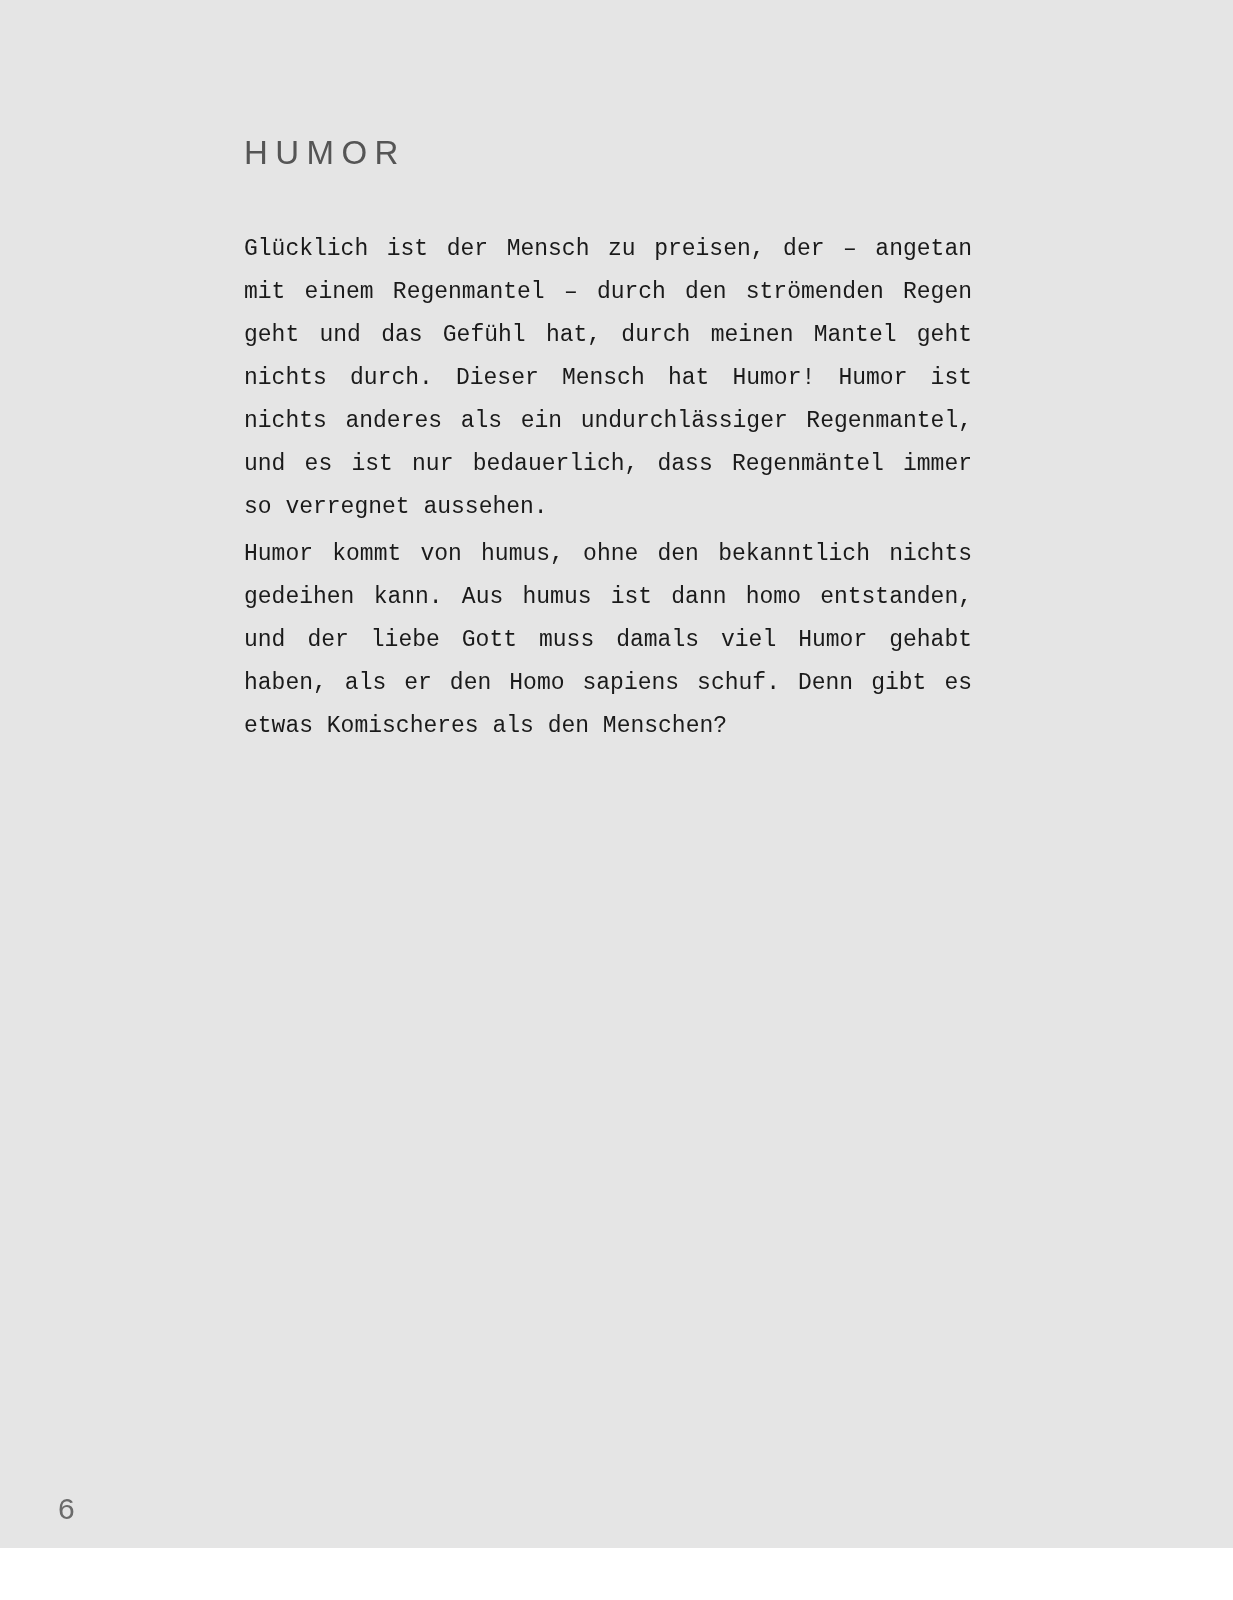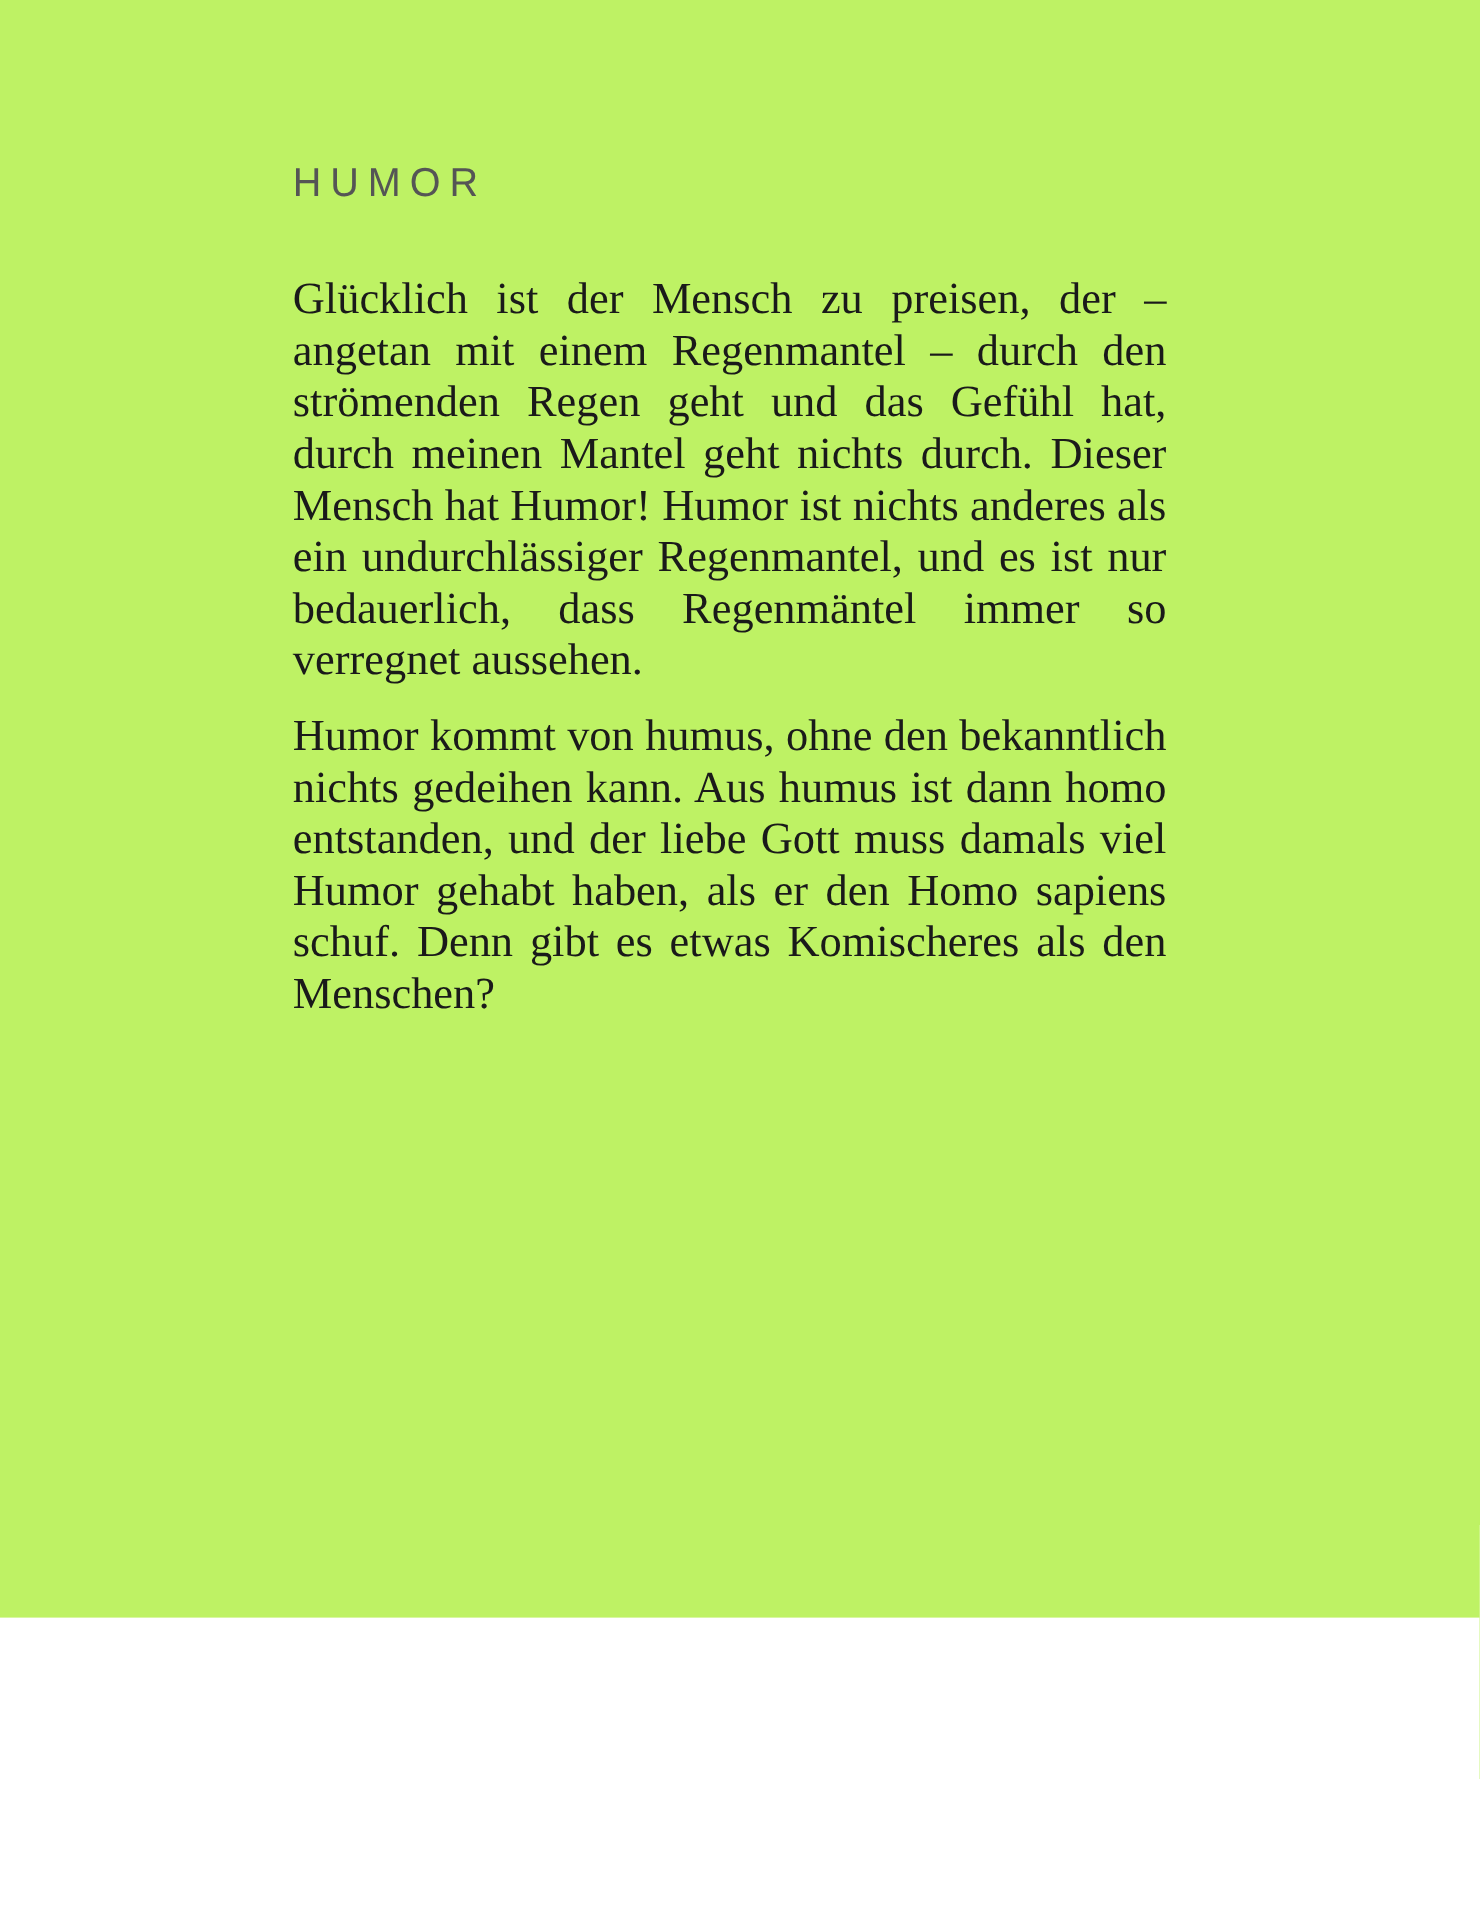--- a/index.html
+++ b/index.html
@@ -10,22 +10,22 @@
     width: 1233px;
     height: 1600px;
     background: #ffffff;
     font-family: "Liberation Serif", serif;
     -webkit-font-smoothing: antialiased;
   }
 
   .page {
     position: relative;
     width: 1233px;
-    height: 1348px;
-    background: #bef264;
+    height: 1548px;
+    background: #e5e5e5;
     overflow: hidden;
     box-sizing: border-box;
   }
 
   .content-column {
     position: absolute;
     left: 244px;
     top: 132px;
     width: 728px;
   }
@@ -37,33 +37,33 @@
     letter-spacing: 0.225em;
     color: #555555;
     line-height: 1.2;
     margin: 0 0 56px 0;
     white-space: pre;
     transform: scaleY(1.02);
     transform-origin: left top;
   }
 
   .body-copy {
-    font-family: Liberation Serif, serif;
-    font-size: 37px;
+    font-family: Liberation Mono, monospace;
+    font-size: 23px;
     line-height: 43px;
     color: #1a1a1a;
     text-align: justify;
     text-justify: inter-word;
     margin: 0;
     hyphens: manual;
     -webkit-hyphens: manual;
   }
 
   .body-copy + .body-copy {
-    margin-top: 20px;
+    margin-top: 4px;
   }
 
   .body-copy:last-of-type {
     text-align: justify;
   }
 
   .page-number {
     position: absolute;
     left: 58px;
     top: 1494px;

